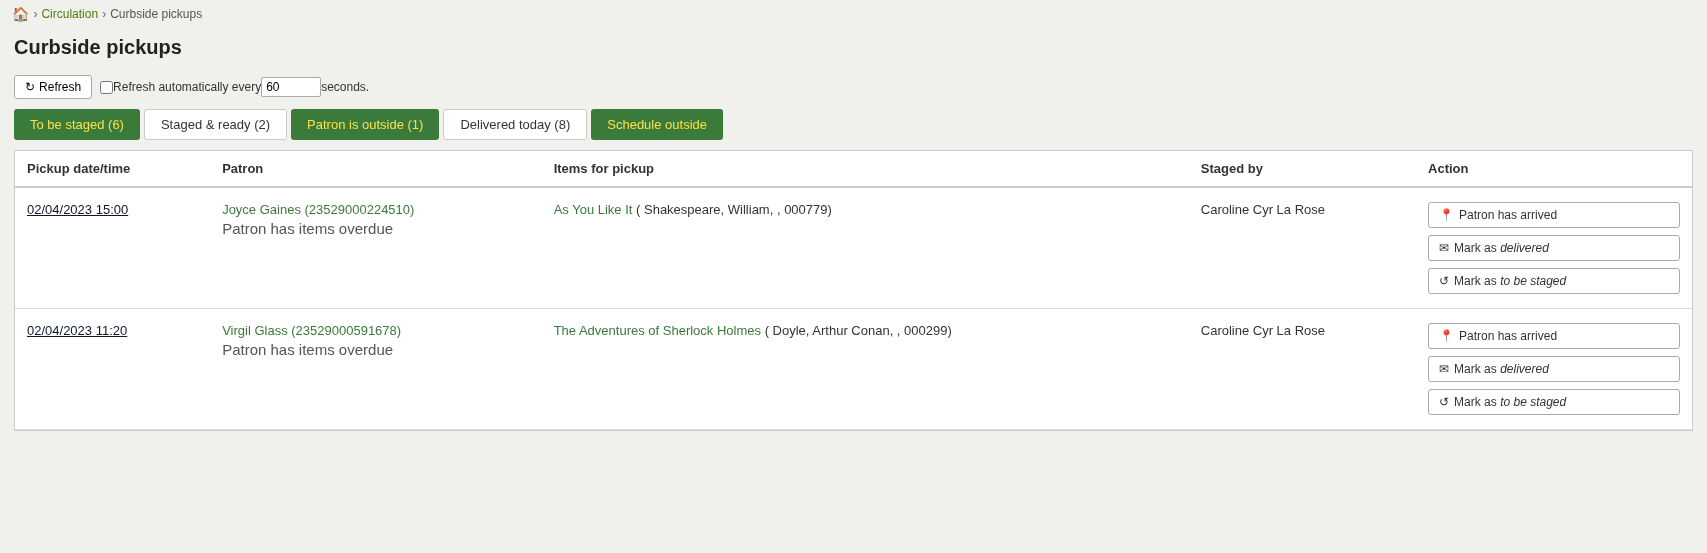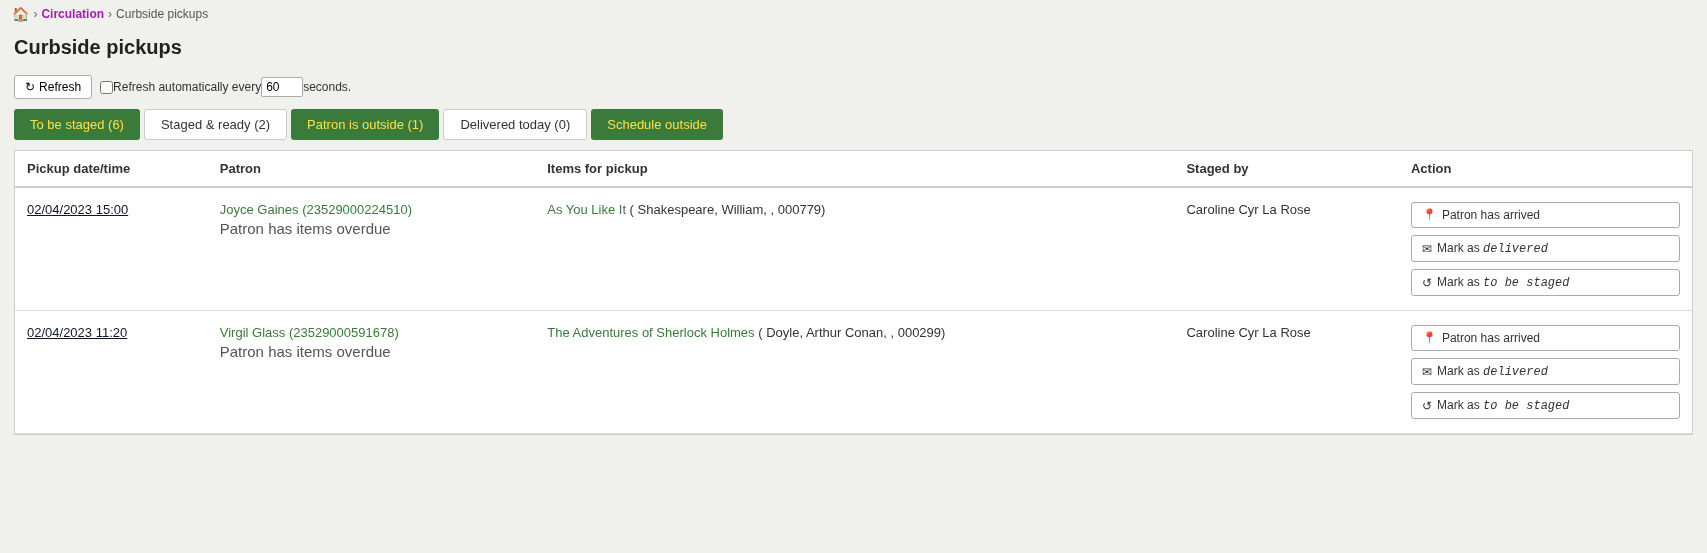--- a/index.html
+++ b/index.html
@@ -10,23 +10,22 @@
       color: #333;
     }
     .breadcrumb {
       display: flex;
       align-items: center;
       padding: 6px 12px;
       font-size: 12px;
       gap: 4px;
     }
     .breadcrumb a {
-      color: #a21caf;
+      color: #4d7c0f;
       text-decoration: none;
-      font-weight: bold;
     }
     .breadcrumb .sep {
       color: #666;
     }
     .breadcrumb .current {
       color: #555;
     }
     .home-icon {
       color: #3a7a3a;
       font-size: 14px;
@@ -53,21 +52,21 @@
       display: flex;
       align-items: center;
       gap: 4px;
     }
     .auto-refresh-label {
       font-size: 12px;
       display: flex;
       align-items: center;
     }
     .auto-refresh-input {
-      width: 42px;
+      width: 60px;
       border: 1px solid #aaa;
       padding: 2px 4px;
       font-size: 12px;
       border-radius: 2px;
     }
     .tabs {
       display: flex;
       padding: 0 14px;
       gap: 4px;
       margin-bottom: 0;
@@ -151,21 +150,21 @@
       border-radius: 3px;
       padding: 5px 10px;
       cursor: pointer;
       font-size: 12px;
       margin-bottom: 7px;
       white-space: nowrap;
       width: 100%;
       color: #333;
     }
     .action-btn:last-child { margin-bottom: 0; }
-    .italic { font-style: italic; font-family: Liberation Mono, monospace; }
+    .italic { font-style: italic; }
   </style>
 </head>
 <body>
 
 <div class="breadcrumb">
   <span class="home-icon">🏠</span>
   <span class="sep">›</span>
   <a href="#" class="breadcrumb-link">Circulation</a>
   <span class="sep">›</span>
   <span class="current">Curbside pickups</span>
@@ -183,21 +182,21 @@
     <span>Refresh automatically every</span>
     <input type="text" class="auto-refresh-input" value="60" style="">
     <span>seconds.</span>
   </label>
 </div>
 
 <div class="tabs">
   <button class="tab tab-active-green">To be staged (6)</button>
   <button class="tab tab-inactive" style="background:#fff; border:1px solid #ccc;">Staged &amp; ready (2)</button>
   <button class="tab tab-active-green">Patron is outside (1)</button>
-  <button class="tab tab-inactive" style="background:#fff; border:1px solid #ccc;">Delivered today (0)</button>
+  <button class="tab tab-inactive" style="background:#fff; border:1px solid #ccc;">Delivered today (8)</button>
   <button class="tab tab-active-green">Schedule outside</button>
 </div>
 
 <div class="table-wrapper">
   <table>
     <thead>
       <tr>
         <th>Pickup date/time</th>
         <th>Patron</th>
         <th>Items for pickup</th>

